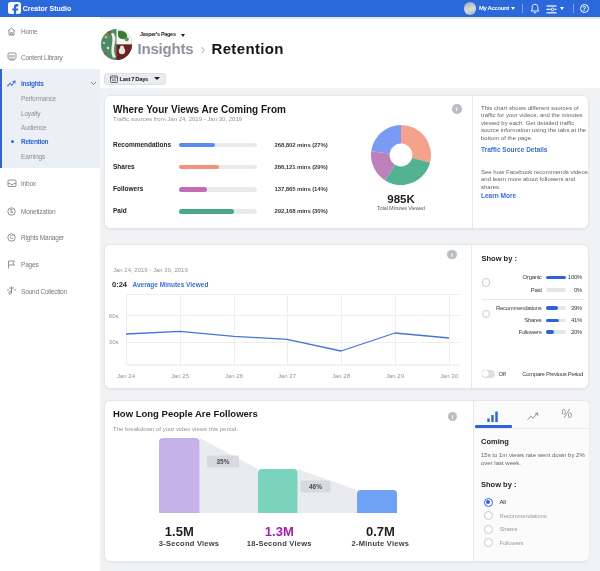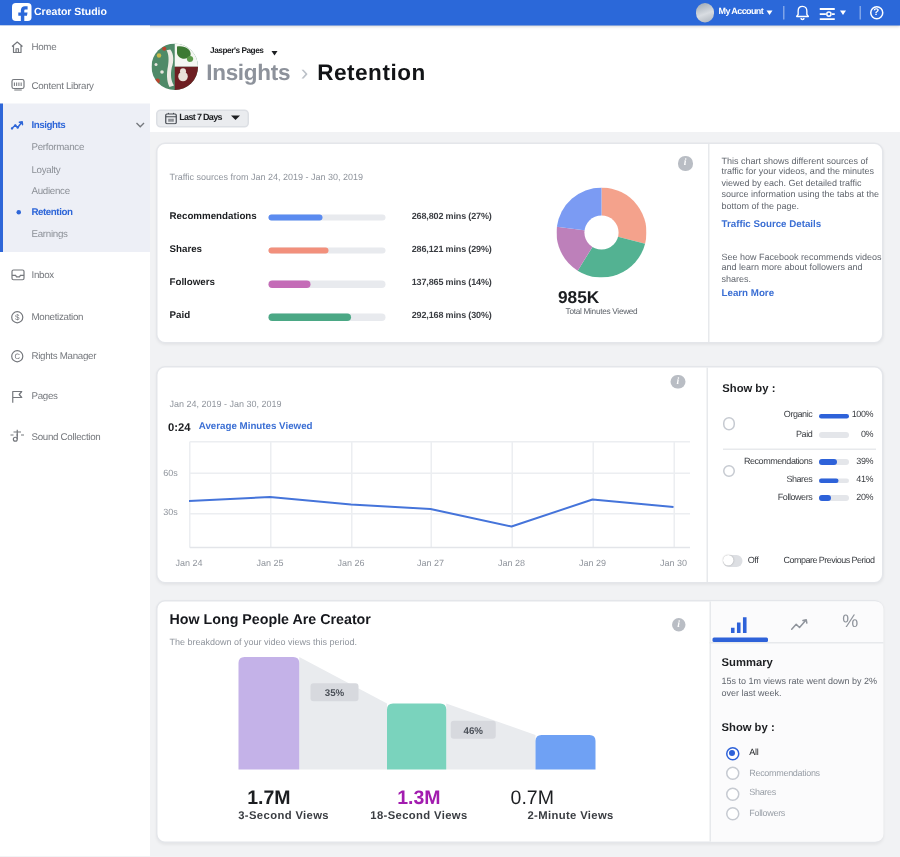--- a/index.html
+++ b/index.html
@@ -136,20 +136,21 @@
 
 <div class="abs" style="left:104px;top:72.5px;width:62px;height:12px;background:#eaecef;border:1px solid #dcdfe4;border-radius:3px;"></div>
 <svg class="abs" style="left:109.5px;top:75px;" width="8" height="8" viewBox="0 0 8 8">
       <rect x="0.5" y="1" width="7" height="6.5" rx="0.8" fill="none" stroke="#444950" stroke-width="0.8"></rect>
       <path d="M0.5 2.8 H7.5 M2.3 1 V0.2 M5.7 1 V0.2 M2.7 4.2 v2 M4 4.2 v2 M5.3 4.2 v2" stroke="#444950" stroke-width="0.7"></path>
     </svg>
 <div class="abs" style="left:119.5px;top:75.7px;font-size:6px;font-weight:bold;letter-spacing:-0.45px;color:#1c1e21;line-height:6px;">Last 7 Days</div>
 <div class="abs" style="left:153.5px;top:77.3px;width:0;height:0;border-left:3px solid transparent;border-right:3px solid transparent;border-top:3.5px solid #1c1e21;"></div>
 
 <div class="card" style="top:95px;height:134px;"></div>
+<div class="abs" style="left:113px;top:104.5px;font-size:10px;line-height:10px;font-weight:bold;color:#16181d;">Where Your Views Are Coming From</div>
 <div class="abs" style="left:113px;top:115.7px;font-size:6px;line-height:6px;color:#8f949c;">Traffic sources from Jan 24, 2019 - Jan 30, 2019</div>
 <div class="abs" style="left:452px;top:104.2px;width:9.5px;height:9.5px;border-radius:50%;background:#b9bdc4;color:#fff;font-size:6.5px;font-style:italic;font-weight:bold;text-align:center;line-height:9.5px;font-family:'Liberation Serif',serif;">i</div>
 <div class="abs" style="left:471.5px;top:96px;width:1px;height:132px;background:#e7e9ec;"></div>
 
 <div class="abs" style="left:113px;top:141.8px;font-size:6.5px;line-height:6.5px;font-weight:bold;color:#1c1e21;">Recommendations</div>
 <div class="abs" style="left:179px;top:142.9px;width:78px;height:4.5px;border-radius:2.5px;background:#e8eaee;"></div>
 <div class="abs" style="left:179px;top:142.9px;width:36px;height:4.5px;border-radius:2.5px;background:#5b8bf0;"></div>
 <div class="abs" style="left:274.5px;top:142.1px;font-size:6px;line-height:6px;font-weight:bold;letter-spacing:-0.1px;color:#3a3d42;">268,802 mins (27%)</div>
 
 <div class="abs" style="left:113px;top:163.7px;font-size:6.5px;line-height:6.5px;font-weight:bold;color:#1c1e21;">Shares</div>
@@ -169,21 +170,21 @@
 
 <svg class="abs" style="left:371px;top:125px;" width="60" height="60" viewBox="0 0 60 60">
 <g transform="translate(30,30)">
 <path d="M0 -30 A30 30 0 0 1 29.06 7.45 L0 0 Z" fill="#f4a28c"></path>
 <path d="M29.06 7.45 A30 30 0 0 1 -15.9 25.44 L0 0 Z" fill="#53b292"></path>
 <path d="M-15.9 25.44 A30 30 0 0 1 -29.77 -3.76 L0 0 Z" fill="#bd80ba"></path>
 <path d="M-29.77 -3.76 A30 30 0 0 1 0 -30 L0 0 Z" fill="#7b9bf3"></path>
 <circle cx="0" cy="0" r="11.4" fill="#fff"></circle>
 </g>
 </svg>
-<div class="abs" style="left:372px;top:193.9px;width:80px;text-align:left;font-size:11.5px;line-height:11.5px;font-weight:bold;color:#1c1e21;">985K</div>
+<div class="abs" style="left:361px;top:193.9px;width:80px;text-align:center;font-size:11.5px;line-height:11.5px;font-weight:bold;color:#1c1e21;">985K</div>
 <div class="abs" style="left:361px;top:206.1px;width:80px;text-align:center;font-size:5.5px;line-height:5.5px;letter-spacing:-0.2px;color:#5f646b;">Total Minutes Viewed</div>
 
 <div class="abs" style="left:481px;top:104.5px;font-size:6px;line-height:7.5px;color:#60656d;">This chart shows different sources of<br>traffic for your videos, and the minutes<br>viewed by each. Get detailed traffic<br>source information using the tabs at the<br>bottom of the page.</div>
 <div class="abs" style="left:481px;top:146.6px;font-size:6.5px;line-height:6.5px;font-weight:bold;color:#3b6fd4;">Traffic Source Details</div>
 <div class="abs" style="left:481px;top:168.5px;font-size:6px;line-height:7.5px;color:#60656d;">See how Facebook recommends videos<br>and learn more about followers and<br>shares.</div>
 <div class="abs" style="left:481px;top:193.1px;font-size:6.5px;line-height:6.5px;font-weight:bold;color:#3b6fd4;">Learn More</div>
 
 <div class="card" style="top:244px;height:145px;"></div>
 <div class="abs" style="left:113px;top:266.5px;font-size:6px;line-height:6px;color:#8f949c;">Jan 24, 2019 - Jan 30, 2019</div>
 <div class="abs" style="left:447.2px;top:249.7px;width:9.5px;height:9.5px;border-radius:50%;background:#b9bdc4;color:#fff;font-size:6.5px;font-style:italic;font-weight:bold;text-align:center;line-height:9.5px;font-family:'Liberation Serif',serif;">i</div>
@@ -241,53 +242,53 @@
 <div class="abs" style="left:545.5px;top:330.4px;width:20.5px;height:3.5px;border-radius:2px;background:#e4e6ea;"></div>
 <div class="abs" style="left:545.5px;top:330.4px;width:8px;height:3.5px;border-radius:2px;background:#2e62d9;"></div>
 <div class="abs" style="left:560px;top:329.1px;width:22px;text-align:right;font-size:6px;line-height:6px;letter-spacing:-0.3px;color:#3a3d42;">20%</div>
 <div class="abs" style="left:481.5px;top:369.5px;width:13.5px;height:8px;border-radius:4px;background:#dddfe3;"></div>
 <div class="abs" style="left:482px;top:370px;width:7px;height:7px;border-radius:50%;background:#fff;box-shadow:0 0 1px rgba(0,0,0,0.35);"></div>
 <div class="abs" style="left:498.5px;top:370.7px;font-size:6px;line-height:6px;letter-spacing:-0.3px;color:#3a3d42;">Off</div>
 <div class="abs" style="left:500px;top:370.7px;width:83px;text-align:right;font-size:6px;line-height:6px;letter-spacing:-0.35px;color:#3a3d42;">Compare Previous Period</div>
 
 <div class="card" style="top:400px;height:162px;"></div>
 <div class="abs" style="left:473.5px;top:401px;width:115px;height:160px;background:#fbfbfc;border-radius:0 5px 5px 0;"></div>
-<div class="abs" style="left:113px;top:408.6px;font-size:9.5px;line-height:9.5px;font-weight:bold;color:#16181d;">How Long People Are Creator</div>
+<div class="abs" style="left:113px;top:408.6px;font-size:9.5px;line-height:9.5px;font-weight:bold;color:#16181d;">How Long People Are Followers</div>
 <div class="abs" style="left:113px;top:426px;font-size:6px;line-height:6px;color:#8f949c;">The breakdown of your video views this period.</div>
 <div class="abs" style="left:447.6px;top:411.8px;width:9.5px;height:9.5px;border-radius:50%;background:#b9bdc4;color:#fff;font-size:6.5px;font-style:italic;font-weight:bold;text-align:center;line-height:9.5px;font-family:'Liberation Serif',serif;">i</div>
 
 <svg class="abs" style="left:104px;top:400px;" width="369" height="162" viewBox="0 0 369 162">
 <path d="M95.5 38 L154 69 L154 113 L95.5 113 Z" fill="#e9ebee"></path>
 <path d="M193.5 69 L253 90 L253 113 L193.5 113 Z" fill="#e9ebee"></path>
 <path d="M55 42 q0 -4 4 -4 L91.5 38 q4 0 4 4 L95.5 113 L55 113 Z" fill="#c4b2e8"></path>
 <path d="M154 73 q0 -4 4 -4 L189.5 69 q4 0 4 4 L193.5 113 L154 113 Z" fill="#7ad3bd"></path>
 <path d="M253 94 q0 -4 4 -4 L289 90 q4 0 4 4 L293 113 L253 113 Z" fill="#6fa1f4"></path>
 <rect x="103" y="55.5" width="32" height="12" rx="2" fill="#d7d9de"></rect>
 <text x="119" y="64.2" font-size="6.5" font-weight="bold" fill="#4b5058" text-anchor="middle" font-family="Liberation Sans">35%</text>
 <rect x="196.5" y="80.5" width="30" height="12" rx="2" fill="#d7d9de"></rect>
 <text x="211.5" y="89.2" font-size="6.5" font-weight="bold" fill="#4b5058" text-anchor="middle" font-family="Liberation Sans">46%</text>
 </svg>
-<div class="abs" style="left:139.3px;top:524.5px;width:80px;text-align:center;font-size:13px;line-height:13px;font-weight:bold;color:#1c1e21;">1.7M</div>
+<div class="abs" style="left:139.3px;top:524.5px;width:80px;text-align:center;font-size:13px;line-height:13px;font-weight:bold;color:#1c1e21;">1.5M</div>
 <div class="abs" style="left:139.3px;top:540px;width:80px;text-align:right;font-size:7.5px;line-height:7.5px;letter-spacing:0.25px;font-weight:bold;color:#3a3d42;">3-Second Views</div>
 <div class="abs" style="left:239.3px;top:524.5px;width:80px;text-align:center;font-size:13px;line-height:13px;font-weight:bold;color:#a21caf;">1.3M</div>
 <div class="abs" style="left:239.3px;top:540px;width:80px;text-align:center;font-size:7.5px;line-height:7.5px;letter-spacing:0.25px;font-weight:bold;color:#3a3d42;">18-Second Views</div>
-<div class="abs" style="left:340.4px;top:524.5px;width:80px;font-size:13px;line-height:13px;font-weight:normal;color:#1c1e21;">0.7M</div>
+<div class="abs" style="left:340.4px;top:524.5px;width:80px;text-align:center;font-size:13px;line-height:13px;font-weight:bold;color:#1c1e21;">0.7M</div>
 <div class="abs" style="left:340.4px;top:540px;width:80px;text-align:center;font-size:7.5px;line-height:7.5px;letter-spacing:0.25px;font-weight:bold;color:#3a3d42;">2-Minute Views</div>
 
 <div class="abs" style="left:473px;top:401px;width:1px;height:160px;background:#e7e9ec;"></div>
 <svg class="abs" style="left:487px;top:409.5px;" width="11" height="13" viewBox="0 0 11 13">
       <path d="M1.5 12 V8.5 M5.5 12 V5 M9.5 12 V1.5" stroke="#2e62d9" stroke-width="2.4" stroke-linecap="butt"></path>
     </svg>
 <svg class="abs" style="left:527px;top:411.5px;" width="12" height="9" viewBox="0 0 12 9">
       <path d="M0.8 7.5 L3.8 4.2 L6 6.3 L10.5 1.2 M10.5 1.2 L8.3 1.7 M10.5 1.2 L10.9 3.4" fill="none" stroke="#8f949c" stroke-width="1" stroke-linejoin="round" stroke-linecap="round"></path>
     </svg>
 <div class="abs" style="left:561.5px;top:408px;font-size:12px;line-height:12px;color:#8f949c;">%</div>
 <div class="abs" style="left:474.5px;top:425.3px;width:37.5px;height:2.6px;background:#2e62d9;border-radius:1px;"></div>
 <div class="abs" style="left:473px;top:427.6px;width:116px;height:1px;background:#e7e9ec;"></div>
-<div class="abs" style="left:481px;top:437.6px;font-size:7.5px;line-height:7.5px;font-weight:bold;color:#1c1e21;">Summary</div>
+<div class="abs" style="left:481px;top:437.6px;font-size:7.5px;line-height:7.5px;font-weight:bold;color:#1c1e21;">Coming</div>
 <div class="abs" style="left:481px;top:452px;font-size:6px;line-height:7.5px;color:#60656d;">15s to 1m views rate went down by 2%<br>over last week.</div>
 <div class="abs" style="left:481px;top:481.3px;font-size:7.5px;line-height:7.5px;font-weight:bold;color:#1c1e21;">Show by :</div>
 <div class="abs" style="left:483.5px;top:497.5px;width:9px;height:9px;border:1px solid #2e62d9;border-radius:50%;background:#fff;"></div>
 <div class="abs" style="left:486px;top:500px;width:4px;height:4px;border-radius:50%;background:#2e62d9;"></div>
 <div class="abs" style="left:499.5px;top:499.2px;font-size:6px;line-height:6px;letter-spacing:-0.2px;color:#1c1e21;">All</div>
 <div class="abs" style="left:483.5px;top:511px;width:9px;height:9px;border:1px solid #c6cad1;border-radius:50%;background:#fff;"></div>
 <div class="abs" style="left:499.5px;top:512.5px;font-size:6px;line-height:6px;letter-spacing:-0.2px;color:#9aa0a8;">Recommendations</div>
 <div class="abs" style="left:483.5px;top:524.5px;width:9px;height:9px;border:1px solid #c6cad1;border-radius:50%;background:#fff;"></div>
 <div class="abs" style="left:499.5px;top:526px;font-size:6px;line-height:6px;letter-spacing:-0.2px;color:#9aa0a8;">Shares</div>
 <div class="abs" style="left:483.5px;top:538px;width:9px;height:9px;border:1px solid #c6cad1;border-radius:50%;background:#fff;"></div>

